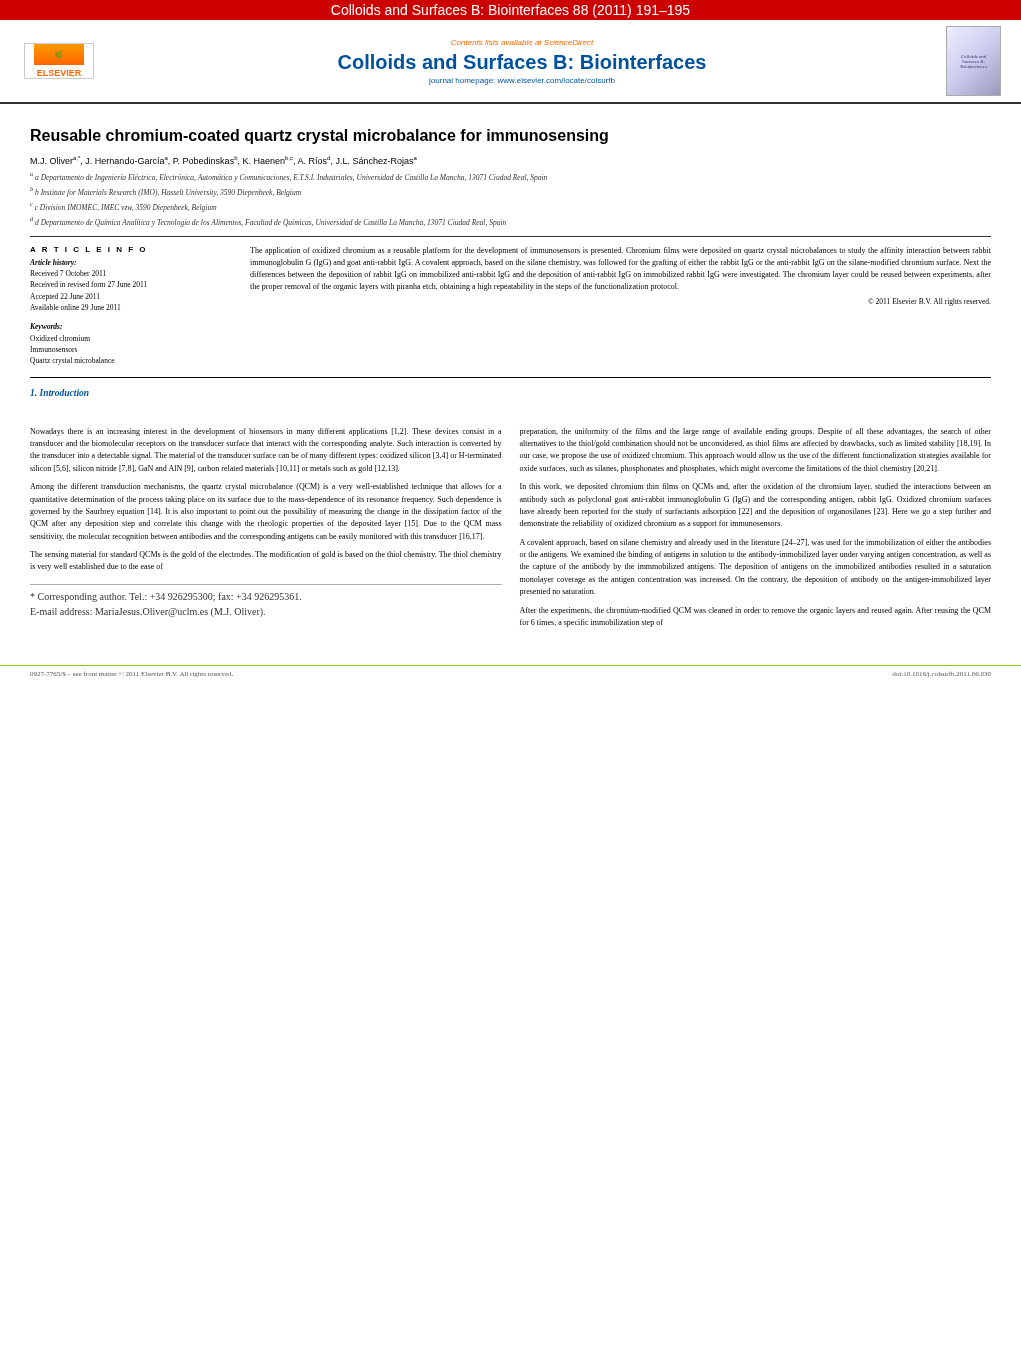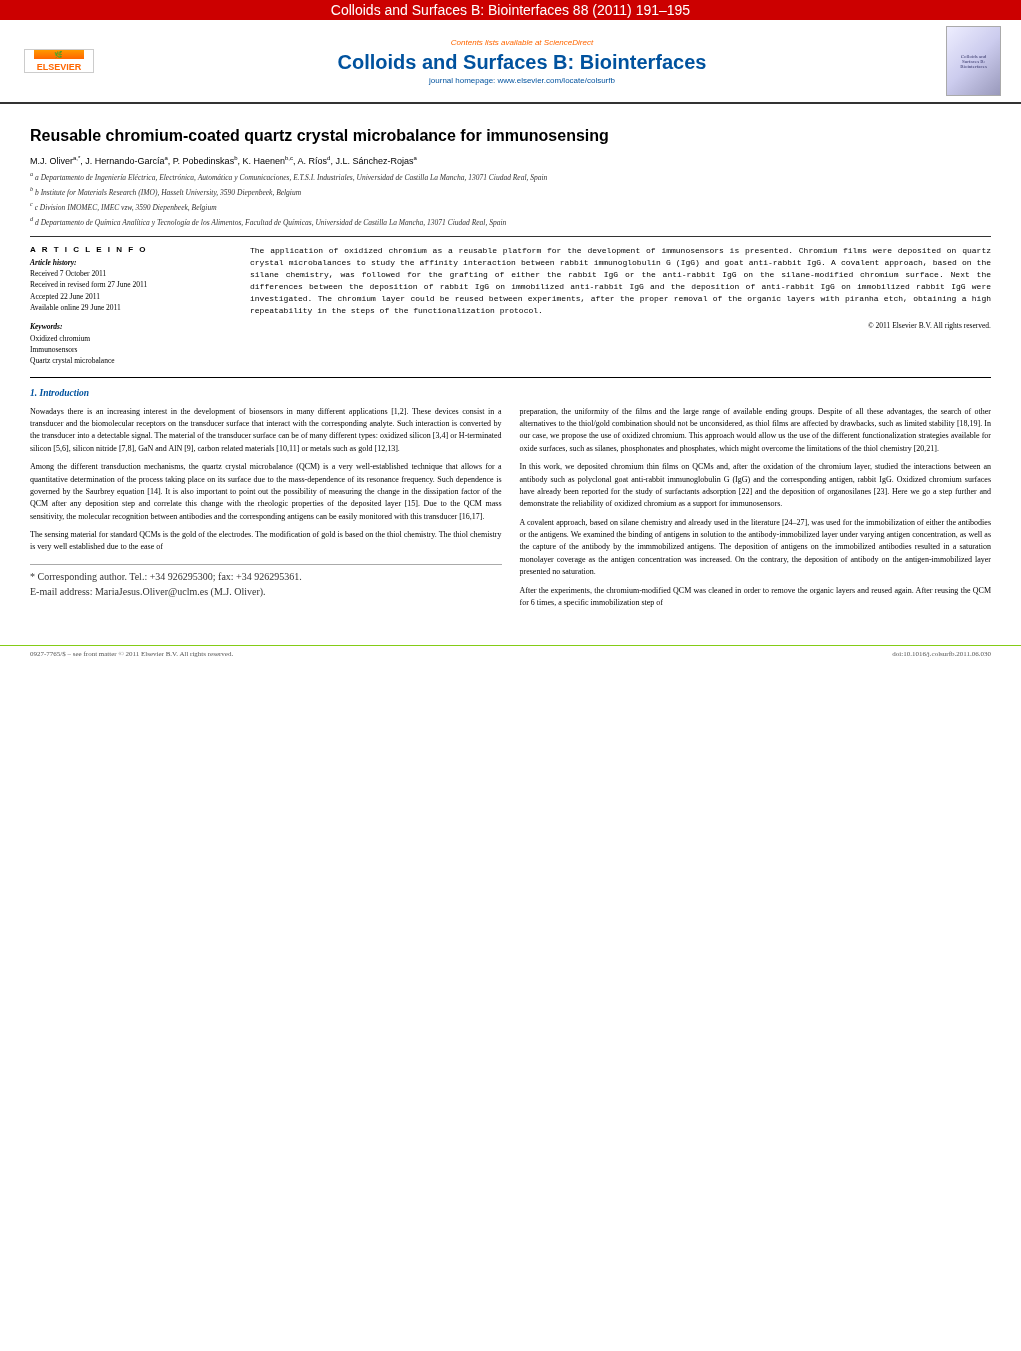--- a/index.html
+++ b/index.html
@@ -56,21 +56,21 @@
     }
     .journal-homepage span { color: #00529e; }
 
     .elsevier-logo {
       display: flex;
       align-items: center;
       padding: 4px;
     }
     .elsevier-box {
       width: 70px;
-      height: 24px;
+      height: 36px;
       border: 1px solid #ccc;
       display: flex;
       flex-direction: column;
       align-items: center;
       justify-content: center;
       font-size: 6px;
     }
     .elsevier-brand {
       color: #f60;
       font-weight: bold;
@@ -182,21 +182,20 @@
       font-weight: bold;
       letter-spacing: 2px;
       font-family: Arial, sans-serif;
       margin-bottom: 6px;
     }
 
     .abstract-text {
       font-size: 8px;
       line-height: 1.5;
       text-align: justify;
-      font-family: Liberation Mono, monospace;
     }
 
     .copyright {
       font-size: 7.5px;
       text-align: right;
       margin-top: 4px;
     }
 
     .section-divider {
       border: none;
@@ -215,29 +214,30 @@
     }
 
     .main-col-right {
       flex: 1;
     }
 
     .section-heading {
       font-size: 9.5px;
       font-weight: bold;
       font-style: italic;
-      margin-bottom: 8px;
+      margin-bottom: 22px;
       color: #00529e;
     }
 
     .body-text {
       font-size: 8px;
       line-height: 1.55;
       text-align: justify;
       margin-bottom: 6px;
+      margin-top: 6px;
     }
 
     .footnote-section {
       border-top: 1px solid #aaa;
       margin-top: 10px;
       padding-top: 4px;
     }
 
     .footnote-text {
       font-size: 10px;

